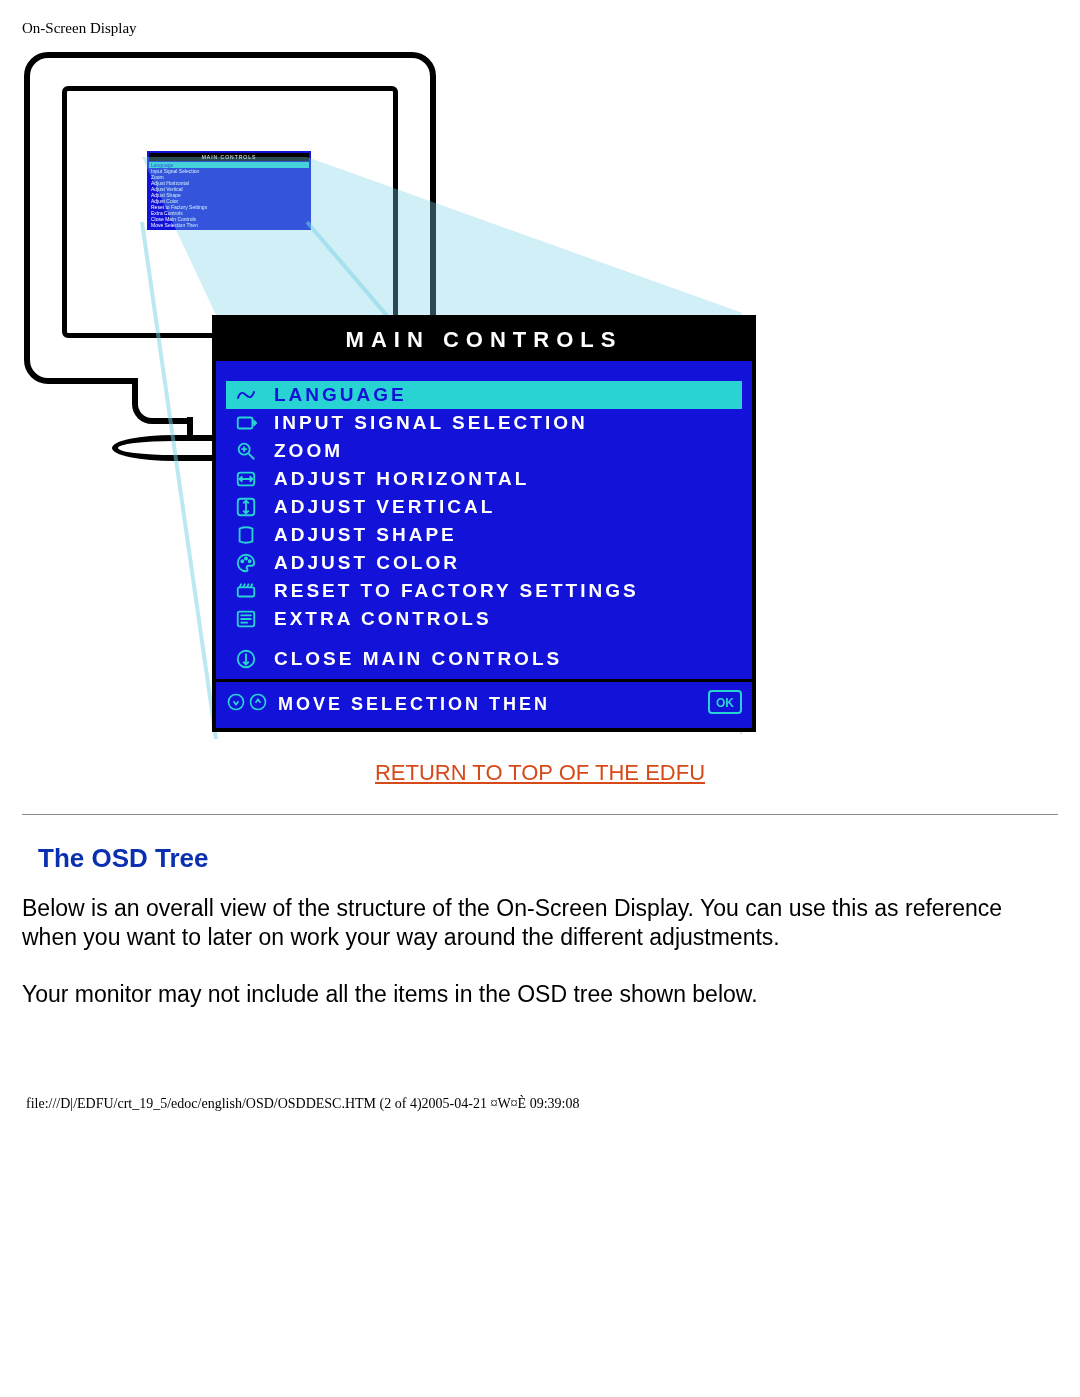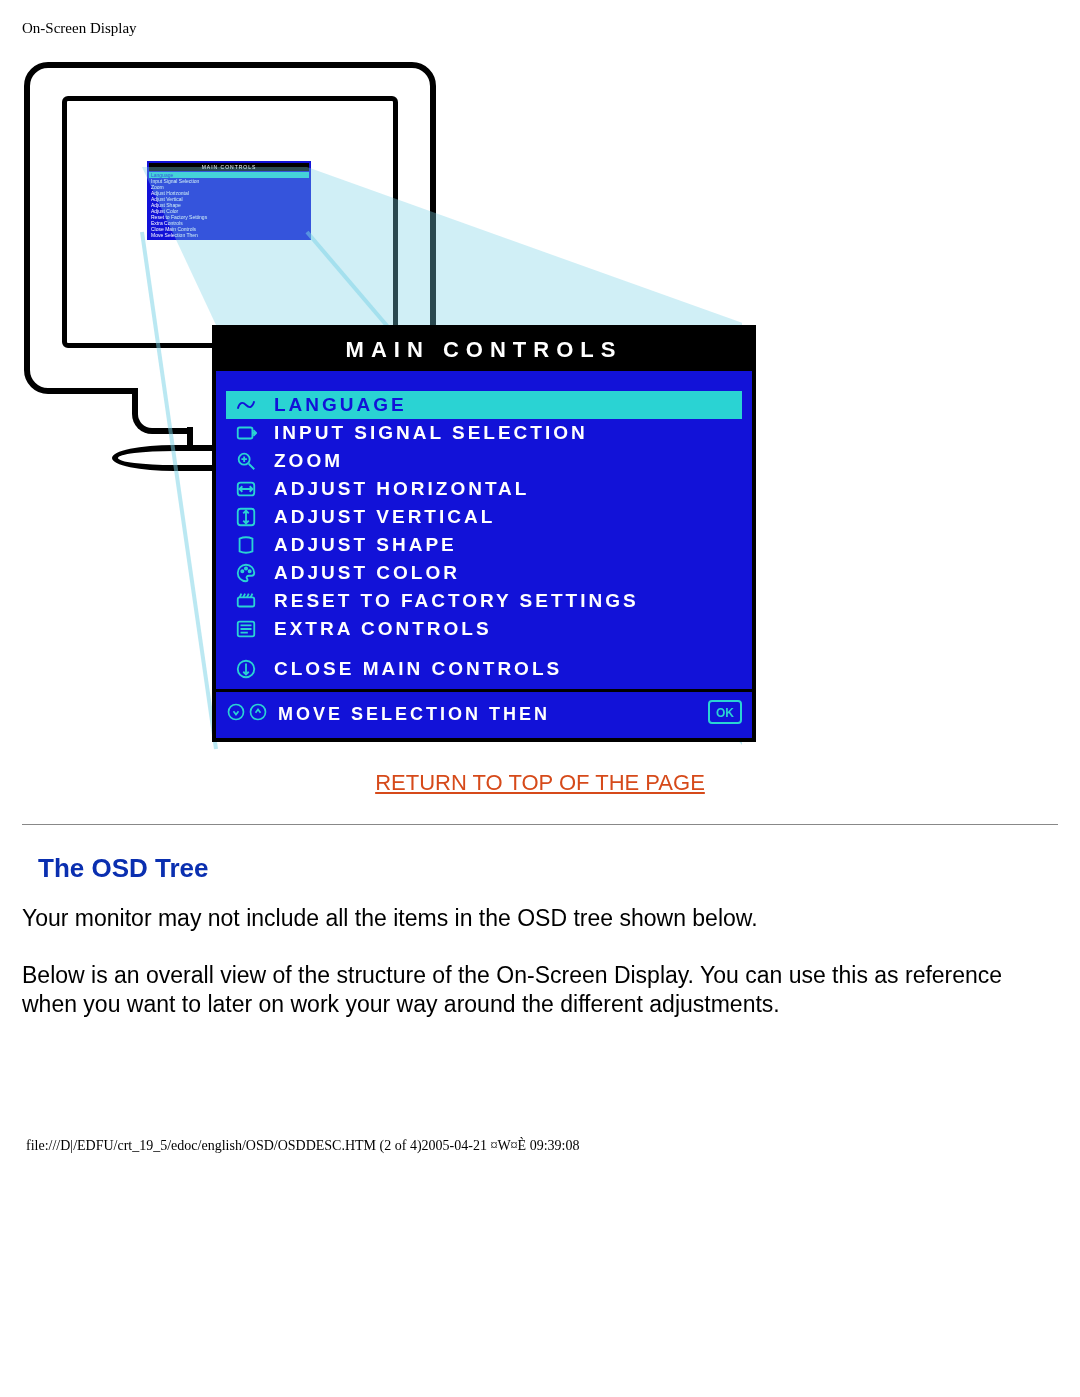--- a/index.html
+++ b/index.html
@@ -8,21 +8,20 @@
     font-family: "Times New Roman", serif;
     background: #fff;
     color: #000;
     width: 1080px;
   }
   .page {
     padding: 20px 22px;
   }
   .header-label {
     font-size: 15px;
-    margin-bottom: 10px;
   }
   .figure-area {
     position: relative;
     width: 720px;
     height: 705px;
     margin-left: 0;
   }
   
   .monitor-outer {
     position: absolute;
@@ -213,21 +212,21 @@
     margin: 0 0 20px 16px;
   }
   .body-text {
     font-size: 23px;
     font-family: Arial, sans-serif;
     line-height: 1.25;
     margin: 0 0 28px 0;
   }
   .footer-path {
     font-size: 14px;
-    margin-top: 120px;
+    margin-top: 88px;
     padding-left: 4px;
   }
 </style>
 </head>
 <body>
 
 <div class="page">
   <div class="header-label">On-Screen Display</div>
 
   <div class="figure-area">
@@ -376,23 +375,23 @@
         <span class="ok-box">
           <svg viewBox="0 0 34 24">
               <rect x="1" y="1" width="32" height="22" rx="3"></rect>
               <text x="17" y="17" text-anchor="middle" font-size="12" font-weight="bold" fill="#2ad3d3" stroke="none">OK</text>
             </svg>
         </span>
       </div>
     </div>
   </div>
 
-  <a href="#" class="return-link">RETURN TO TOP OF THE PAGE</a>
+  <a href="#" class="return-link">RETURN TO TOP OF THE EDFU</a>
 
   <hr class="sep">
 
   <h2 class="section-heading">The OSD Tree</h2>
 
+  <p class="body-text">Below is an overall view of the structure of the On-Screen Display. You can use this as reference when you want to later on work your way around the different adjustments.</p>
   <p class="body-text">Your monitor may not include all the items in the OSD tree shown below.</p>
-  <p class="body-text">Below is an overall view of the structure of the On-Screen Display. You can use this as reference when you want to later on work your way around the different adjustments.</p>
 
   <div class="footer-path">file:///D|/EDFU/crt_19_5/edoc/english/OSD/OSDDESC.HTM (2 of 4)2005-04-21 ¤W¤È 09:39:08</div>
 </div>
 
 </body></html>

